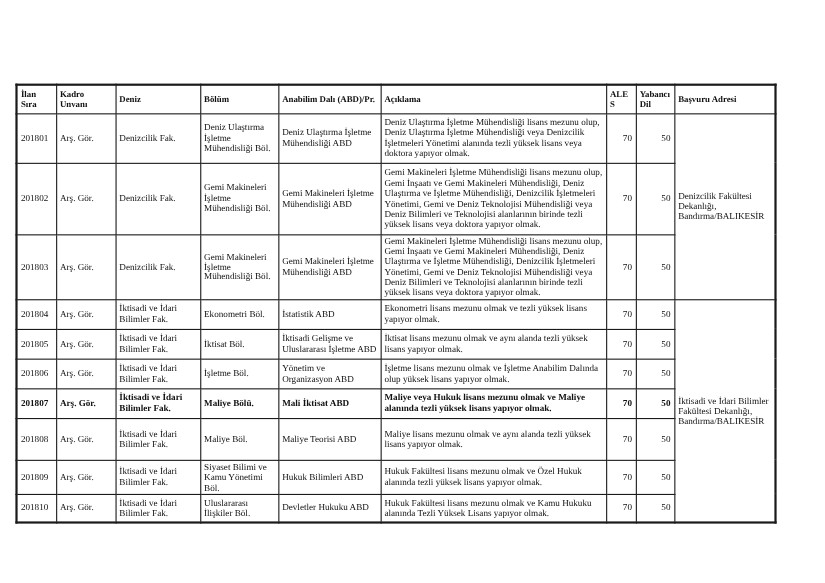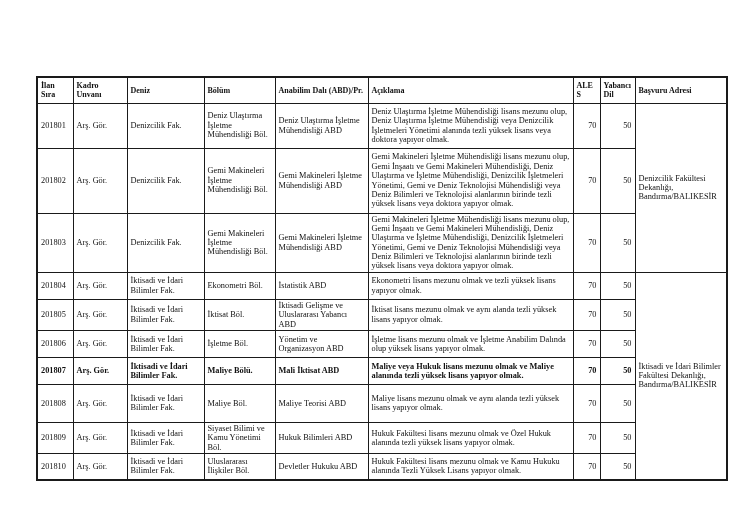--- a/index.html
+++ b/index.html
@@ -8,21 +8,21 @@
     position: relative;
     width: 750px;
     height: 530px;
     background: #ffffff;
     overflow: hidden;
     font-family: "Liberation Serif", "DejaVu Serif", serif;
     color: #111111;
   }
   table.jobs {
     position: absolute;
-    left: 36px;
+    left: 14px;
     top: 76px;
     width: 692px;
     border-collapse: collapse;
     table-layout: fixed;
     border: 2px solid #1a1a1a;
   }
   table.jobs th, table.jobs td {
     border: 1px solid #1a1a1a;
     padding: 1px 3px;
     vertical-align: middle;
@@ -123,21 +123,21 @@
       <td>Ekonometri lisans mezunu olmak ve tezli yüksek lisans yapıyor olmak.</td>
       <td class="col-ales">70</td>
       <td class="col-dil">50</td>
     <td class="col-adres" rowspan="7">İktisadi ve İdari Bilimler Fakültesi Dekanlığı, Bandırma/BALIKESİR</td>
         </tr>
         <tr>
       <td class="col-sira">201805</td>
       <td>Arş. Gör.</td>
       <td>İktisadi ve İdari Bilimler Fak.</td>
       <td>İktisat Böl.</td>
-      <td>İktisadi Gelişme ve Uluslararası Yabancı ABD</td>
+      <td>İktisadi Gelişme ve Uluslararası İşletme ABD</td>
       <td>İktisat lisans mezunu olmak ve aynı alanda tezli yüksek lisans yapıyor olmak.</td>
       <td class="col-ales">70</td>
       <td class="col-dil">50</td>
     </tr>
         <tr>
       <td class="col-sira">201806</td>
       <td>Arş. Gör.</td>
       <td>İktisadi ve İdari Bilimler Fak.</td>
       <td>İşletme Böl.</td>
       <td>Yönetim ve Organizasyon ABD</td>

